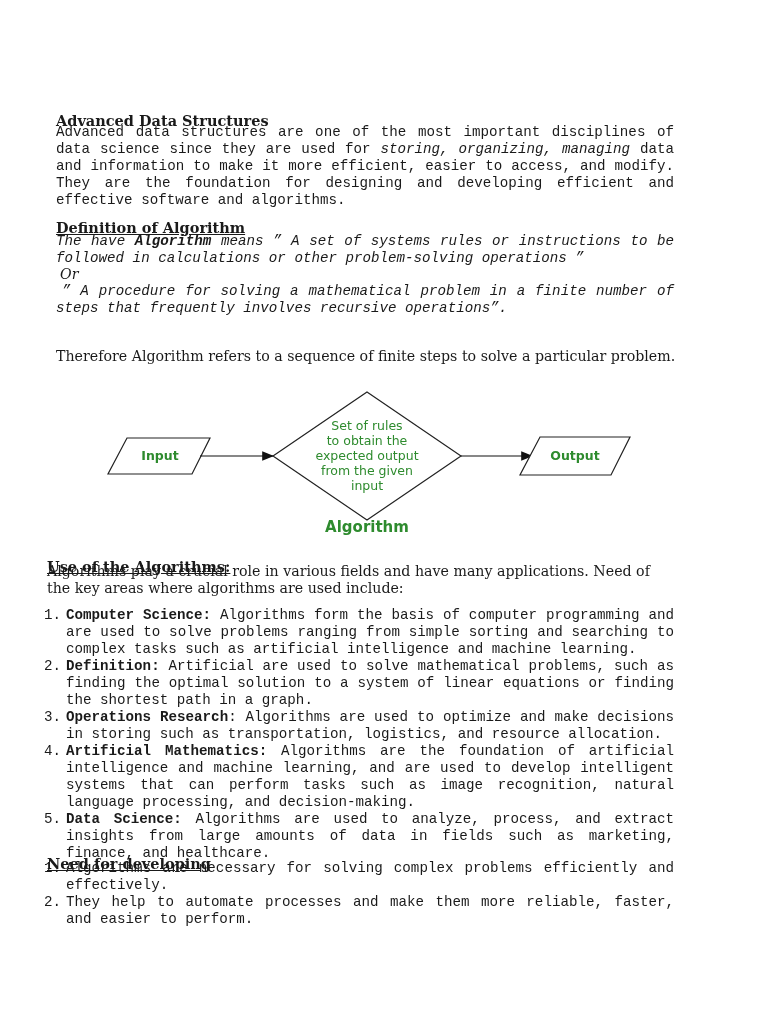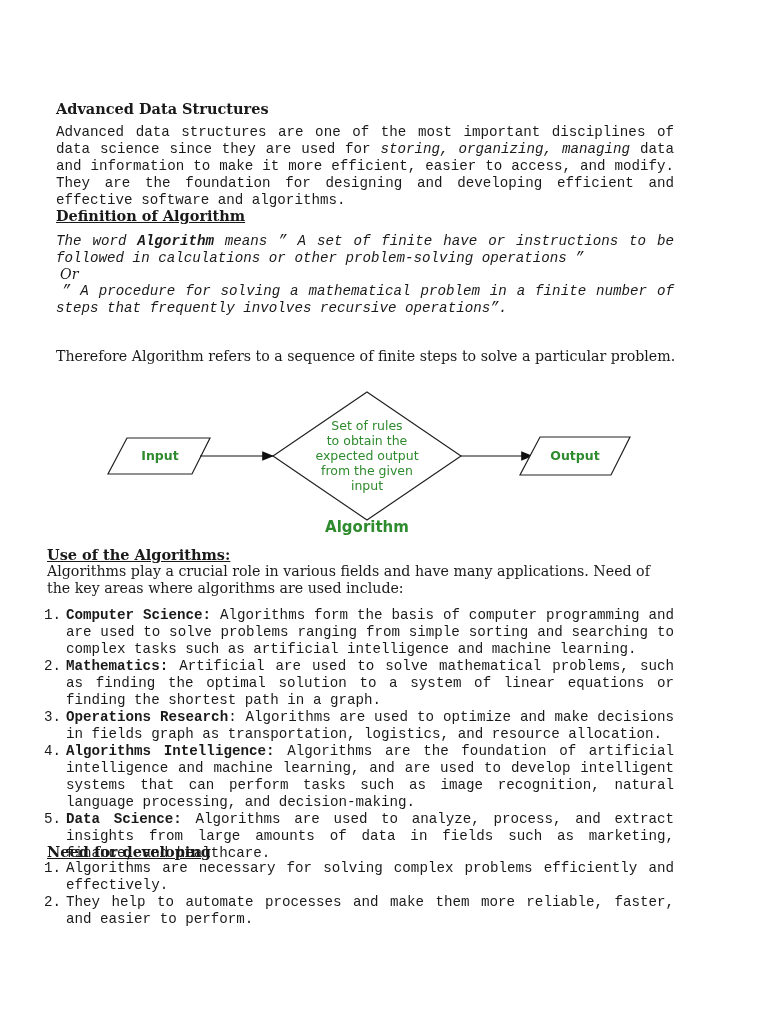--- a/index.html
+++ b/index.html
@@ -1,21 +1,21 @@
 <!DOCTYPE html>
 <html><head>
 <meta charset="utf-8">
 <style>
   html, body { margin:0; padding:0; background:#ffffff; }
   body { width:768px; height:1024px; position:relative; overflow:hidden;
          font-family:"DejaVu Serif","Liberation Serif",serif; color:#1a1a1a; }
   .page { position:absolute; left:0; top:0; width:768px; height:1024px; }
   .txt { position:absolute; font-size:14.2px; line-height:17px; }
   .just { text-align:justify; text-align-last:left;font-family:Liberation Mono, monospace; }
-  .h { font-weight:bold; font-size:14.5px; }
+  .h { font-weight:bold; font-size:14.5px;margin-top:12px; }
   .u { text-decoration:underline; }
   .i { font-style:italic; }
   .b { font-weight:bold; }
   p { margin:0; }
   ol { margin:0; padding:0; list-style:none; }
   ol li { position:relative; padding-left:18px; }
   ol li .num { position:absolute; left:-3px; top:0; }
   .diagram { position:absolute; left:100px; top:385px; width:540px; height:155px; }
   .diagram text { font-family:"DejaVu Sans","Liberation Sans",sans-serif; fill:#2e8b2e; }
 </style>
@@ -23,21 +23,21 @@
 <body>
 
 <div class="page">
 
   <div class="txt h" style="left:56px;top:100px;">Advanced Data Structures</div>
 
   <p class="txt just" style="left:56px;top:124px;width:618px;"><span>Advanced data structures are one of the most important disciplines of data science since they are used for </span><span class="i">storing, organizing, managing</span><span> data and information to make it more efficient, easier to access, and modify. They are the foundation for designing and developing efficient and effective software and algorithms.</span></p>
 
   <div class="txt h u" style="left:56px;top:207px;">Definition of Algorithm</div>
 
-  <p class="txt just i" style="left:56px;top:233px;width:618px;"><span>The word </span><span class="b">Algorithm</span><span> means ” A set of finite have or instructions to be followed in calculations or other problem-solving operations ”</span></p>
+  <p class="txt just i" style="left:56px;top:233px;width:618px;"><span>The have </span><span class="b">Algorithm</span><span> means ” A set of systems rules or instructions to be followed in calculations or other problem-solving operations ”</span></p>
 
   <div class="txt i" style="left:60px;top:266px;">Or</div>
 
   <p class="txt just i" style="left:56px;top:283px;width:618px;text-indent:6px;">” A procedure for solving a mathematical problem in a finite number of steps that frequently involves recursive operations”.</p>
 
   <p class="txt" style="left:56px;top:348px;width:640px;">Therefore Algorithm refers to a sequence of finite steps to solve a particular problem.</p>
 
   <svg class="diagram" viewBox="0 0 540 155">
     <defs>
       <marker id="arrow" markerWidth="10" markerHeight="8" refX="9" refY="4" orient="auto">
@@ -58,23 +58,23 @@
     <text x="475" y="75" text-anchor="middle" font-size="12.5" font-weight="bold" fill="#2e8b2e">Output</text>
     <text x="267" y="147" text-anchor="middle" font-size="15" font-weight="bold" fill="#2e8b2e">Algorithm</text>
   </svg>
 
   <div class="txt h u" style="left:47px;top:546px;text-decoration:underline;">Use of the Algorithms:</div>
 
   <p class="txt" style="left:47px;top:563px;width:630px;">Algorithms play a crucial role in various fields and have many applications. Need of the key areas where algorithms are used include:</p>
 
   <ol class="txt just" style="left:47px;top:607px;width:627px;">
     <li style="padding-left:19px;"><span class="num">1.</span><span class="b">Computer Science:</span><span> Algorithms form the basis of computer programming and are used to solve problems ranging from simple sorting and searching to complex tasks such as artificial intelligence and machine learning.</span></li>
-    <li style="padding-left:19px;"><span class="num">2.</span><span class="b">Mathematics:</span><span> Artificial are used to solve mathematical problems, such as finding the optimal solution to a system of linear equations or finding the shortest path in a graph.</span></li>
-    <li style="padding-left:19px;"><span class="num">3.</span><span class="b">Operations Research</span><span>: Algorithms are used to optimize and make decisions in fields graph as transportation, logistics, and resource allocation.</span></li>
-    <li style="padding-left:19px;"><span class="num">4.</span><span class="b">Algorithms Intelligence:</span><span> Algorithms are the foundation of artificial intelligence and machine learning, and are used to develop intelligent systems that can perform tasks such as image recognition, natural language processing, and decision-making.</span></li>
+    <li style="padding-left:19px;"><span class="num">2.</span><span class="b">Definition:</span><span> Artificial are used to solve mathematical problems, such as finding the optimal solution to a system of linear equations or finding the shortest path in a graph.</span></li>
+    <li style="padding-left:19px;"><span class="num">3.</span><span class="b">Operations Research</span><span>: Algorithms are used to optimize and make decisions in storing such as transportation, logistics, and resource allocation.</span></li>
+    <li style="padding-left:19px;"><span class="num">4.</span><span class="b">Artificial Mathematics:</span><span> Algorithms are the foundation of artificial intelligence and machine learning, and are used to develop intelligent systems that can perform tasks such as image recognition, natural language processing, and decision-making.</span></li>
     <li style="padding-left:19px;"><span class="num">5.</span><span class="b">Data Science:</span><span> Algorithms are used to analyze, process, and extract insights from large amounts of data in fields such as marketing, finance, and healthcare.</span></li>
   </ol>
 
   <div class="txt h u" style="left:47px;top:843px;">Need for developing</div>
 
   <ol class="txt just" style="left:47px;top:860px;width:627px;">
     <li style="padding-left:19px;"><span class="num">1.</span><span>Algorithms are necessary for solving complex problems efficiently and effectively.</span></li>
     <li style="padding-left:19px;"><span class="num">2.</span><span>They help to automate processes and make them more reliable, faster, and easier to perform.</span></li>
   </ol>
 

